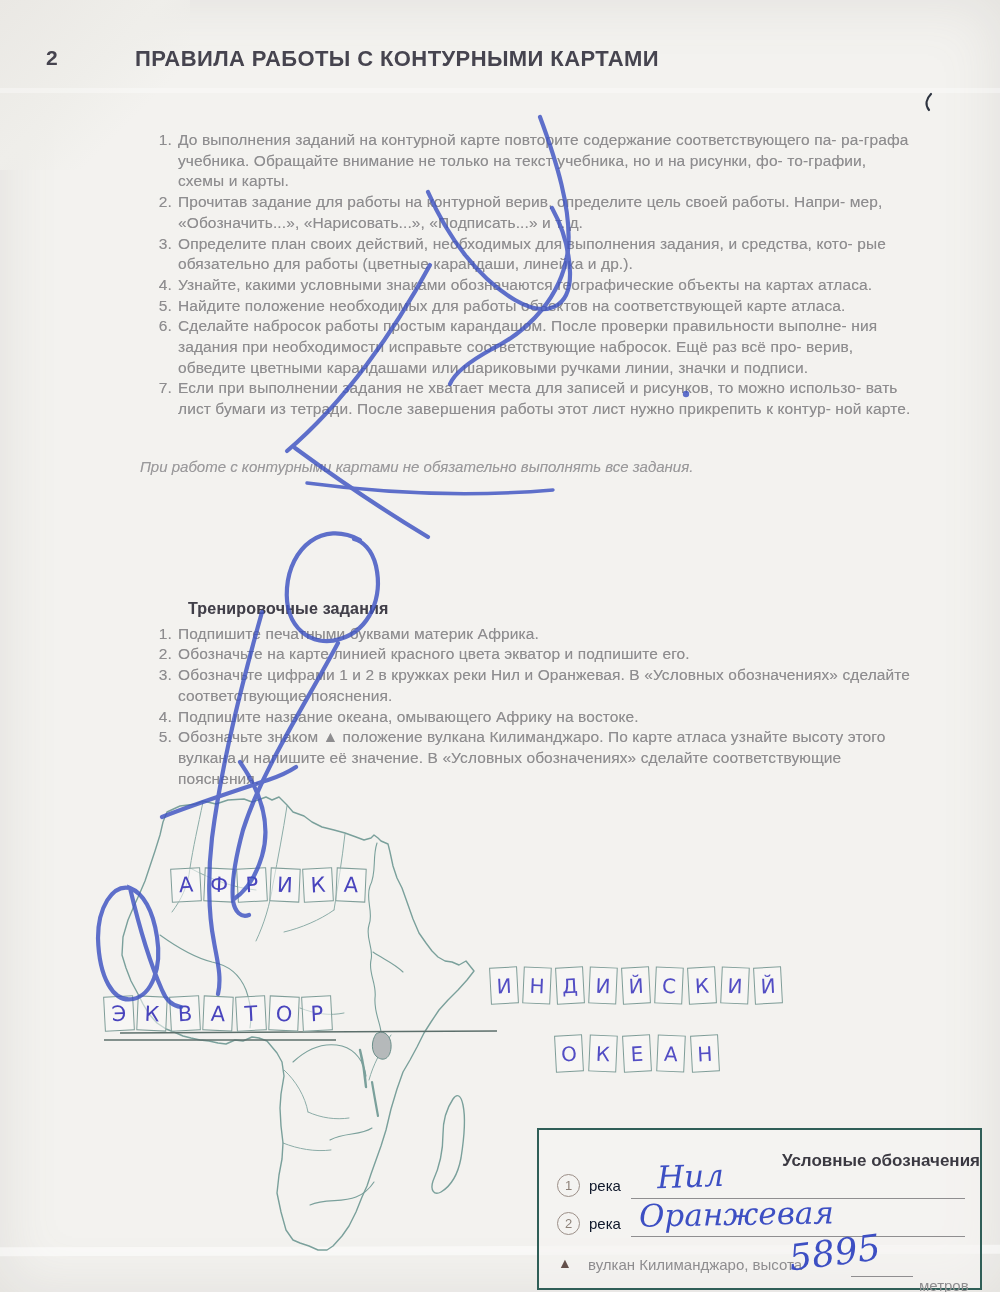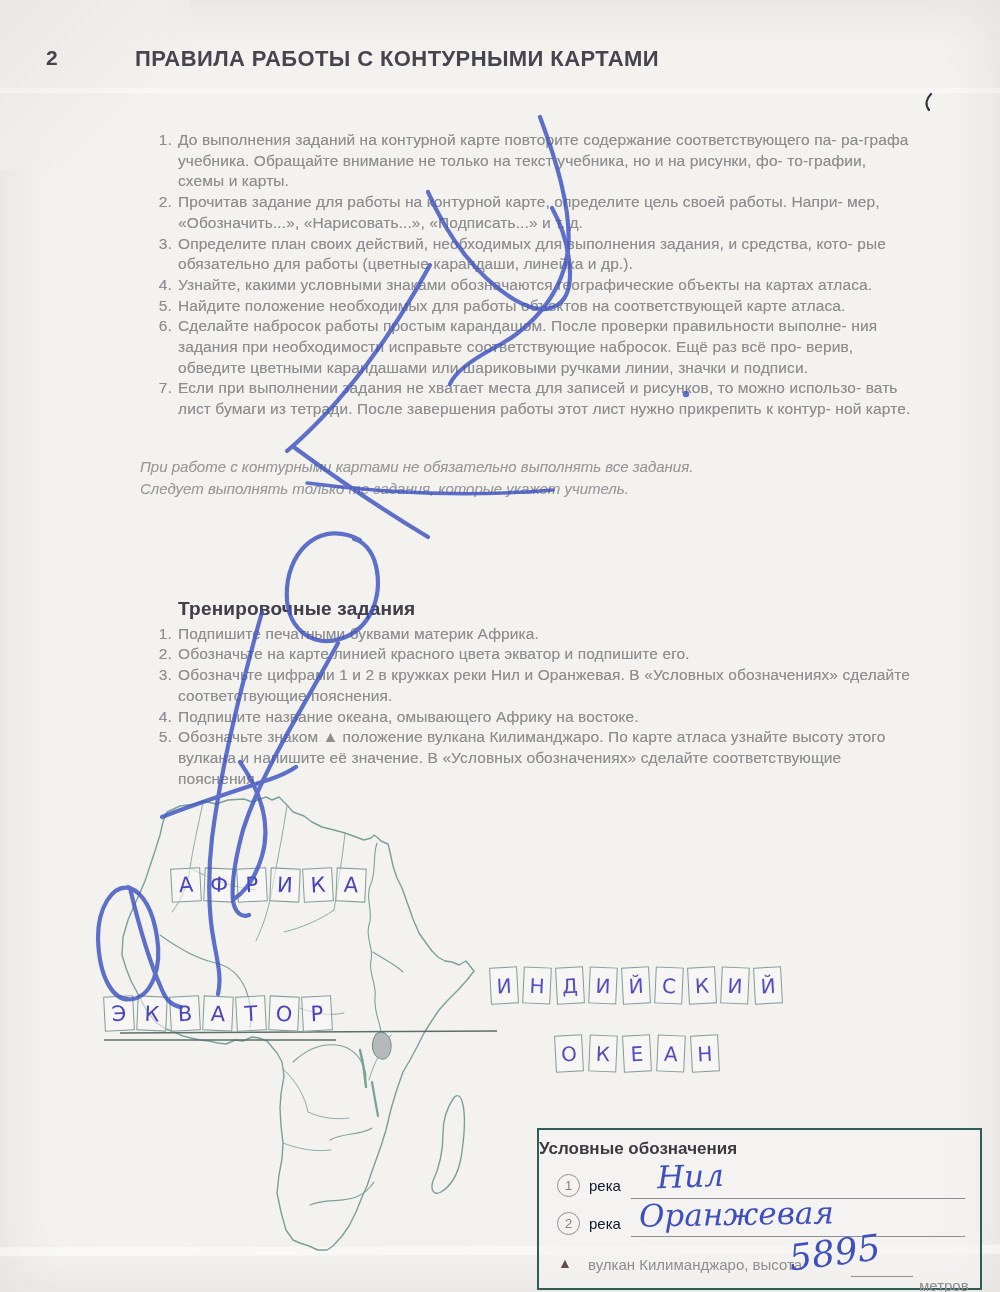--- a/index.html
+++ b/index.html
@@ -26,42 +26,42 @@
   ol.plain{list-style:none;margin:0;padding:0;counter-reset:li;}
   ol.plain li{display:flex;counter-increment:li;justify-content:center;}
   ol.plain li::before{content:counter(li) ".";flex:none;width:20px;text-align:right;margin-right:6px;}
   ol.plain li .txt{flex:1;}
 
   .note{position:absolute;left:140px;top:456px;width:780px;text-align:left;
     font-style:italic;font-size:15px;line-height:22px;color:#9b9a9c;
     text-shadow:0 0 .4px rgba(155,154,156,.5);}
 
   .training{position:absolute;left:152px;top:599px;width:766px;}
-  .training h2{margin:0 0 4px 26px;font-size:19px;color:#413f49;letter-spacing:.2px;}
+  .training h2{margin:0 0 4px 36px;font-size:16px;color:#413f49;letter-spacing:.2px;}
 
   
   .boxrow{position:absolute;display:flex;z-index:3;}
   .lbox{box-sizing:border-box;border:1.6px solid #7f9d98;background:rgba(250,250,248,.55);
     display:flex;align-items:center;justify-content:center;
     font-family:"DejaVu Sans",sans-serif;color:#4944bd;}
   .row-africa{left:171px;top:868px;gap:3px;}
   .row-africa .lbox{width:30px;height:34px;font-size:21px;}
   .row-equator{left:104px;top:996px;gap:3px;}
   .row-equator .lbox{width:30px;height:35px;font-size:21px;}
   .row-ind{left:490px;top:967px;gap:5px;}
   .row-ind .lbox{width:28px;height:37px;font-size:20px;color:#524dc4;}
   .row-ocean{left:555px;top:1035px;gap:6px;}
   .row-ocean .lbox{width:28px;height:37px;font-size:20px;color:#524dc4;}
   .lbox:nth-child(odd){transform:rotate(-3deg);}
   .lbox:nth-child(even){transform:rotate(2.5deg);}
 
   
   .legend{position:absolute;left:537px;top:1128px;width:441px;height:158px;
     border:2.5px solid #2f5e57;background:rgba(245,244,241,.6);z-index:4;}
-  .legend-title{text-align:left;margin-top:9px;font-size:17px;font-weight:bold;color:#3b3942;}
+  .legend-title{text-align:right;margin-top:21px;font-size:17px;font-weight:bold;color:#3b3942;}
   .lrow{position:absolute;left:0;width:100%;height:34px;}
   .lrow1{top:38px;} .lrow2{top:76px;} .lrow3{top:118px;}
   .circ{position:absolute;left:18px;top:6px;width:21px;height:21px;border:1.5px solid #9c8f88;
     border-radius:50%;color:#8d8178;font-size:13px;display:flex;align-items:center;justify-content:center;}
   .rlabel{position:absolute;left:50px;top:9px;font-size:15px;color:#0f172a;}
   .lline{position:absolute;left:92px;top:30px;width:334px;border-bottom:1.6px solid #8f8e90;}
   .hand{font-family:"DejaVu Serif","Liberation Serif",serif;font-style:italic;color:#3d4fc3;}
   .ans1{position:absolute;left:118px;top:-10px;font-size:31px;transform:rotate(-2deg);}
   .ans2{position:absolute;left:100px;top:-10px;font-size:31px;transform:rotate(-1deg);}
   .tri{position:absolute;left:19px;top:7px;font-size:14px;color:#64504b;}
@@ -83,21 +83,21 @@
 
   <div class="page-num">2</div>
   <div class="page-title">ПРАВИЛА РАБОТЫ С КОНТУРНЫМИ КАРТАМИ</div>
 
   <div class="rules body-text">
     <ol class="plain">
       <li>
           <span class="txt">До выполнения заданий на контурной карте повторите содержание соответствующего па- ра-графа учебника. Обращайте внимание не только на текст учебника, но и на рисунки, фо- то-графии, схемы и карты.</span>
         </li>
       <li>
-          <span class="txt">Прочитав задание для работы на контурной карте, определите цель своей работы. Напри- мер, «Обозначить...», «Нарисовать...», «Подписать...» и т. д.</span>
+          <span class="txt">Прочитав задание для работы на контурной верив, определите цель своей работы. Напри- мер, «Обозначить...», «Нарисовать...», «Подписать...» и т. д.</span>
         </li>
       <li>
           <span class="txt">Определите план своих действий, необходимых для выполнения задания, и средства, кото- рые обязательно для работы (цветные карандаши, линейка и др.).</span>
         </li>
       <li>
           <span class="txt">Узнайте, какими условными знаками обозначаются географические объекты на картах атласа.</span>
         </li>
       <li>
           <span class="txt">Найдите положение необходимых для работы объектов на соответствующей карте атласа.</span>
         </li>
@@ -105,21 +105,20 @@
           <span class="txt">Сделайте набросок работы простым карандашом. После проверки правильности выполне- ния задания при необходимости исправьте соответствующие набросок. Ещё раз всё про- верив, обведите цветными карандашами или шариковыми ручками линии, значки и подписи.</span>
         </li>
       <li>
           <span class="txt">Если при выполнении задания не хватает места для записей и рисунков, то можно использо- вать лист бумаги из тетради. После завершения работы этот лист нужно прикрепить к контур- ной карте.</span>
         </li>
     </ol>
   </div>
 
   <div class="note">
     <div>При работе с контурными картами не обязательно выполнять все задания.</div>
-    <div>Следует выполнять только те задания, которые укажет учитель.</div>
   </div>
 
   <div class="training body-text">
     <h2>Тренировочные задания</h2>
     <ol class="plain">
       <li>
           <span class="txt">Подпишите печатными буквами материк Африка.</span>
         </li>
       <li>
           <span class="txt">Обозначьте на карте линией красного цвета экватор и подпишите его.</span>

